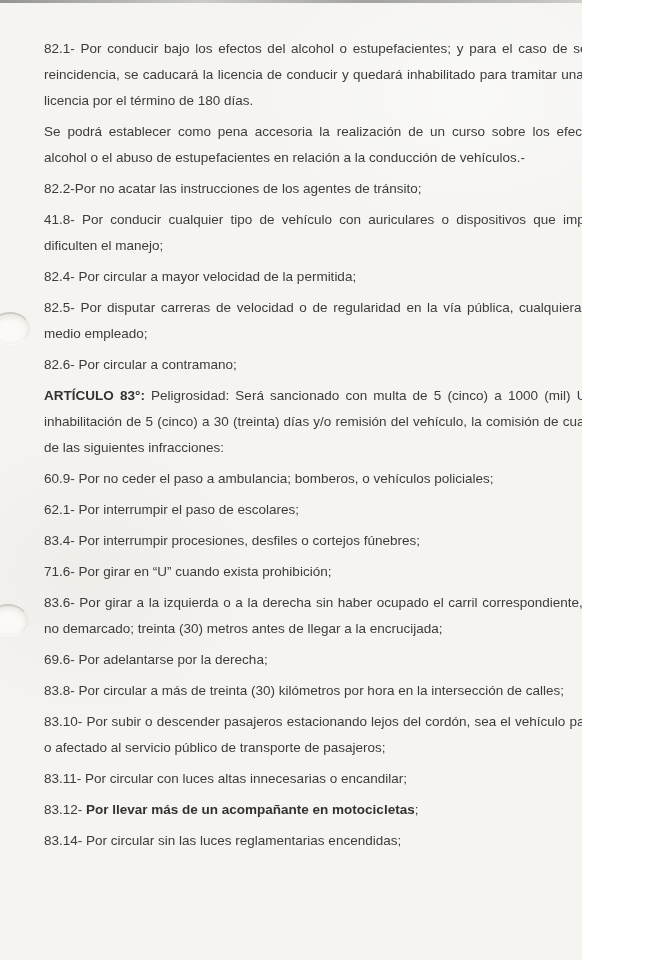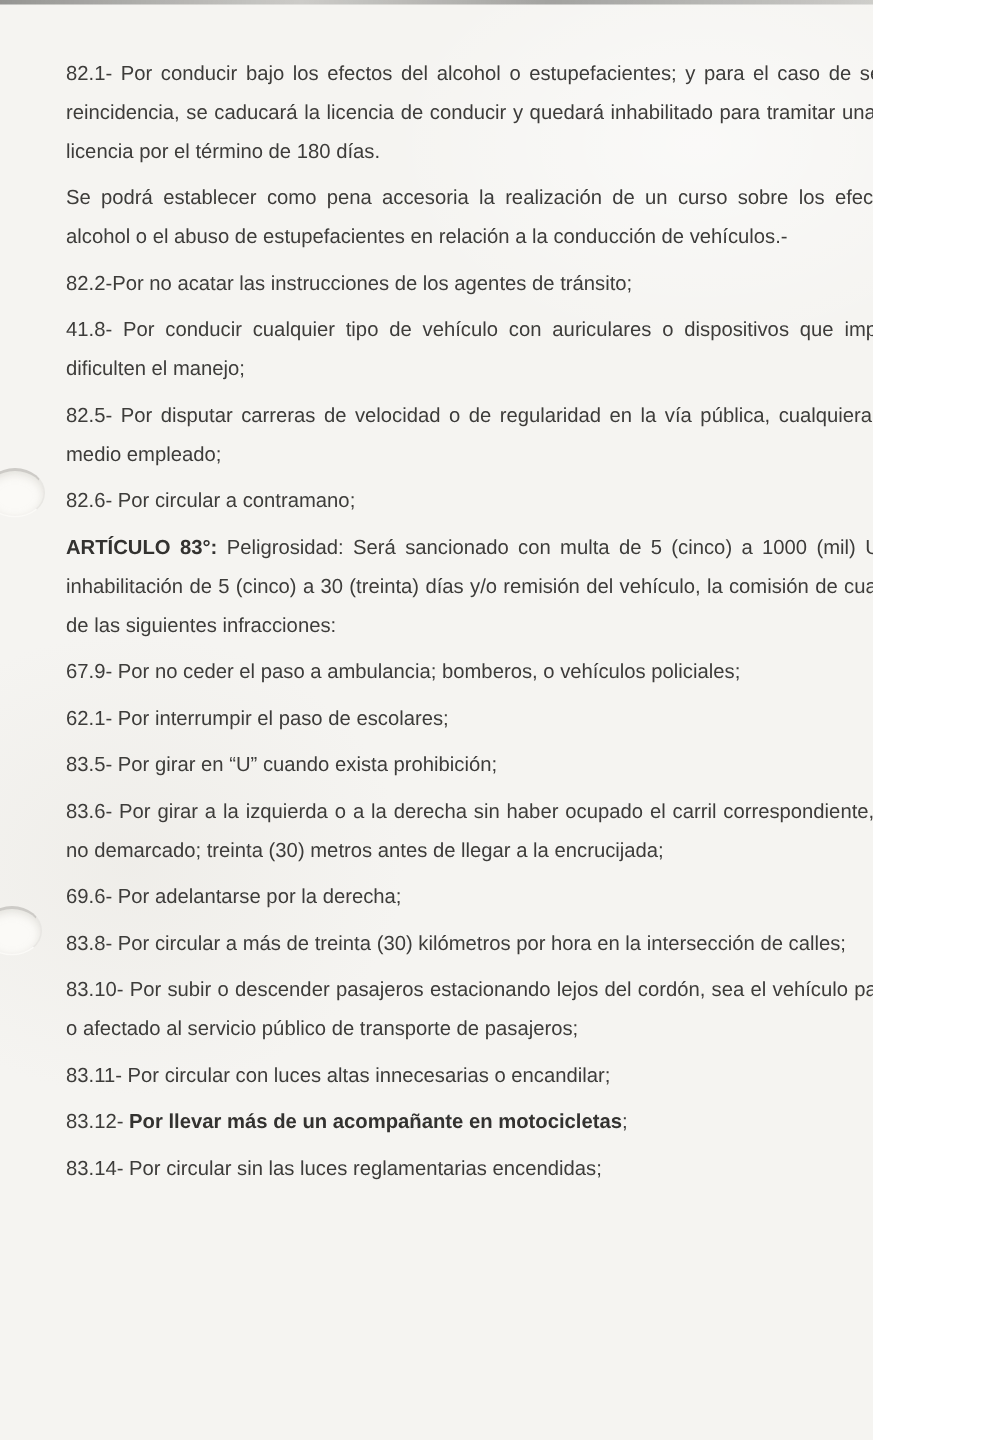--- a/index.html
+++ b/index.html
@@ -75,26 +75,28 @@
 
 <div class="page">
   <div class="scan-top-streak"></div>
   <div class="punch-hole hole-1"></div>
   <div class="punch-hole hole-2"></div>
   <div class="text-block" id="paragraphs">
       <p><span class="seg-regular">82.1- Por conducir bajo los efectos del alcohol o estupefacientes; y para el caso de segunda reincidencia, se caducará la licencia de conducir y quedará inhabilitado para tramitar una nueva licencia por el término de 180 días.</span></p>
       <p><span class="seg-regular">Se podrá establecer como pena accesoria la realización de un curso sobre los efectos del alcohol o el abuso de estupefacientes en relación a la conducción de vehículos.-</span></p>
       <p><span class="seg-regular">82.2-Por no acatar las instrucciones de los agentes de tránsito;</span></p>
       <p><span class="seg-regular">41.8- Por conducir cualquier tipo de vehículo con auriculares o dispositivos que impidan o dificulten el manejo;</span></p>
+      <p><span class="seg-regular">82.4- Por circular a mayor velocidad de la permitida;</span></p>
       <p><span class="seg-regular">82.5- Por disputar carreras de velocidad o de regularidad en la vía pública, cualquiera sea el medio empleado;</span></p>
       <p><span class="seg-regular">82.6- Por circular a contramano;</span></p>
       <p><span class="seg-bold">ARTÍCULO 83°:</span><span class="seg-regular"> Peligrosidad: Será sancionado  con multa de 5 (cinco) a 1000 (mil) U.F. y/o inhabilitación de 5 (cinco) a 30 (treinta) días y/o remisión del vehículo, la comisión de cualquiera de las siguientes infracciones:</span></p>
-      <p><span class="seg-regular">67.9- Por no ceder el paso a ambulancia; bomberos, o vehículos policiales;</span></p>
+      <p><span class="seg-regular">60.9- Por no ceder el paso a ambulancia; bomberos, o vehículos policiales;</span></p>
       <p><span class="seg-regular">62.1- Por interrumpir el paso de escolares;</span></p>
-      <p><span class="seg-regular">83.5- Por girar en “U” cuando exista prohibición;</span></p>
+      <p><span class="seg-regular">83.4- Por interrumpir procesiones, desfiles o cortejos fúnebres;</span></p>
+      <p><span class="seg-regular">71.6- Por girar en “U” cuando exista prohibición;</span></p>
       <p><span class="seg-regular">83.6- Por girar a la izquierda o a la derecha sin haber ocupado el carril correspondiente, esté o no demarcado; treinta (30) metros antes de llegar a la encrucijada;</span></p>
       <p><span class="seg-regular">69.6- Por adelantarse por la derecha;</span></p>
       <p><span class="seg-regular">83.8- Por circular a más de treinta (30) kilómetros por hora en la intersección de calles;</span></p>
       <p><span class="seg-regular">83.10- Por subir o descender pasajeros estacionando lejos del cordón, sea el vehículo particular o afectado al servicio público de transporte  de pasajeros;</span></p>
       <p><span class="seg-regular">83.11- Por circular con luces altas innecesarias o encandilar;</span></p>
       <p><span class="seg-regular">83.12- </span><span class="seg-bold">Por llevar más de un acompañante en motocicletas</span><span class="seg-regular">;</span></p>
       <p><span class="seg-regular">83.14- Por circular sin las luces reglamentarias encendidas;</span></p>
     </div>
 </div>
 

